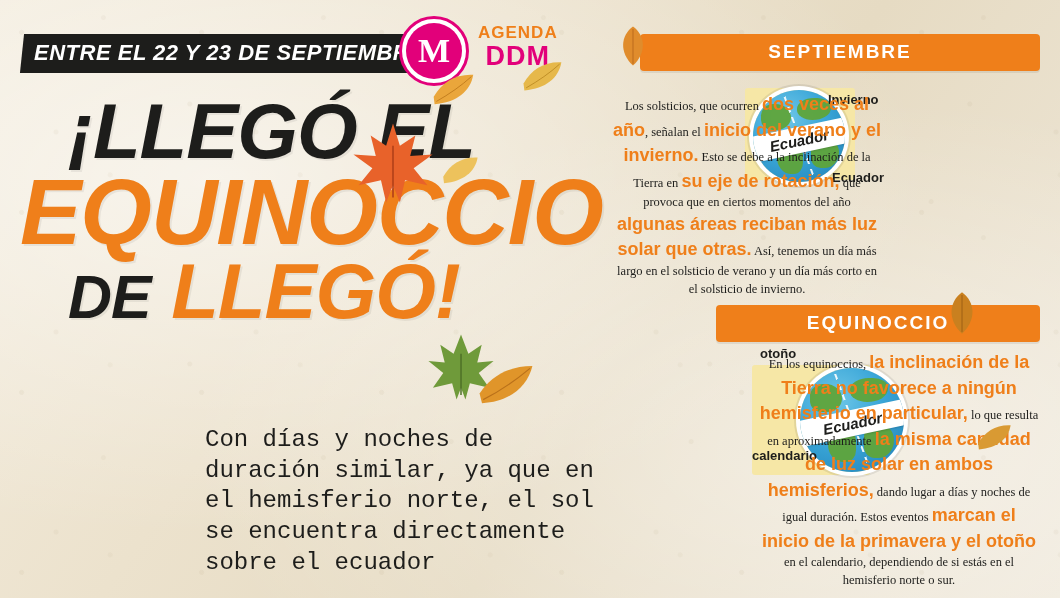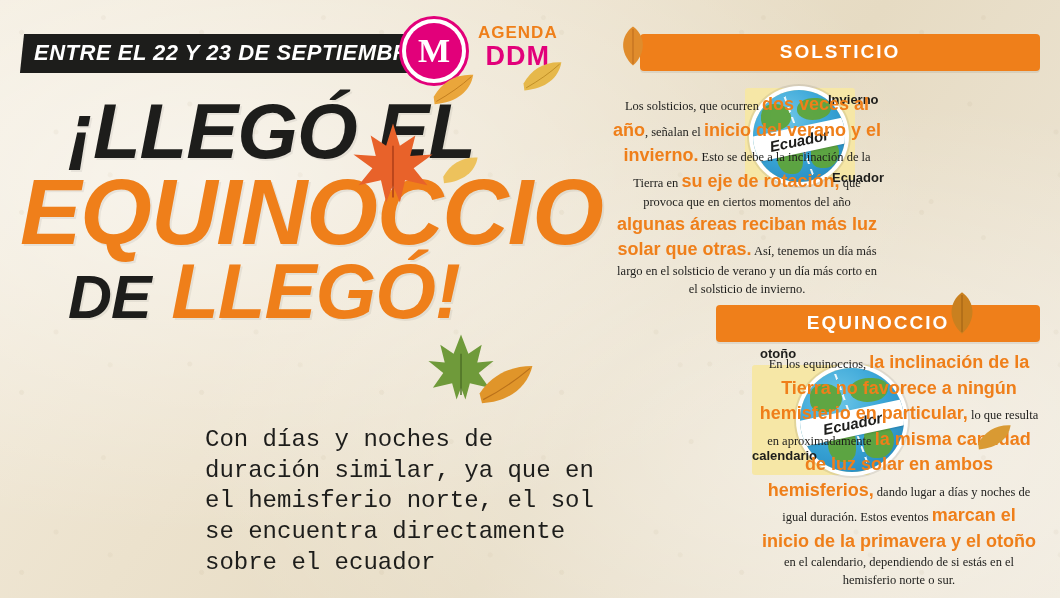--- a/index.html
+++ b/index.html
@@ -150,21 +150,21 @@
     <div class="ln ln2">EQUINOCCIO</div>
     <div class="ln ln3">
       <span class="dark small-caps-sm">DE</span>
       <span>LLEGÓ!</span>
     </div>
   </div>
 
   <div class="lead">Con días y noches de duración similar, ya que en el hemisferio norte, el sol se encuentra directamente sobre el ecuador</div>
 
   <div class="panel" style="left:640px;top:34px;width:400px;">
-    <div class="panel-head">SOLSTICIO</div>
+    <div class="panel-head">SEPTIEMBRE</div>
   </div>
 
   <div class="yellowbox" style="left:745px;top:88px;width:110px;height:92px;"></div>
   <div class="globe-wrap">
     <div class="globe" style="left:753px;top:90px;width:92px;height:92px;">
       <div class="land" style="left:8px;top:14px;width:30px;height:26px;"></div>
       <div class="land" style="left:44px;top:8px;width:34px;height:22px;border-radius:50% 40% 55% 45%;"></div>
       <div class="land" style="left:24px;top:52px;width:26px;height:32px;border-radius:55% 45% 40% 60%;"></div>
       <div class="land" style="left:58px;top:48px;width:28px;height:30px;border-radius:45% 55% 60% 40%;"></div>
       <div class="axis"></div>

